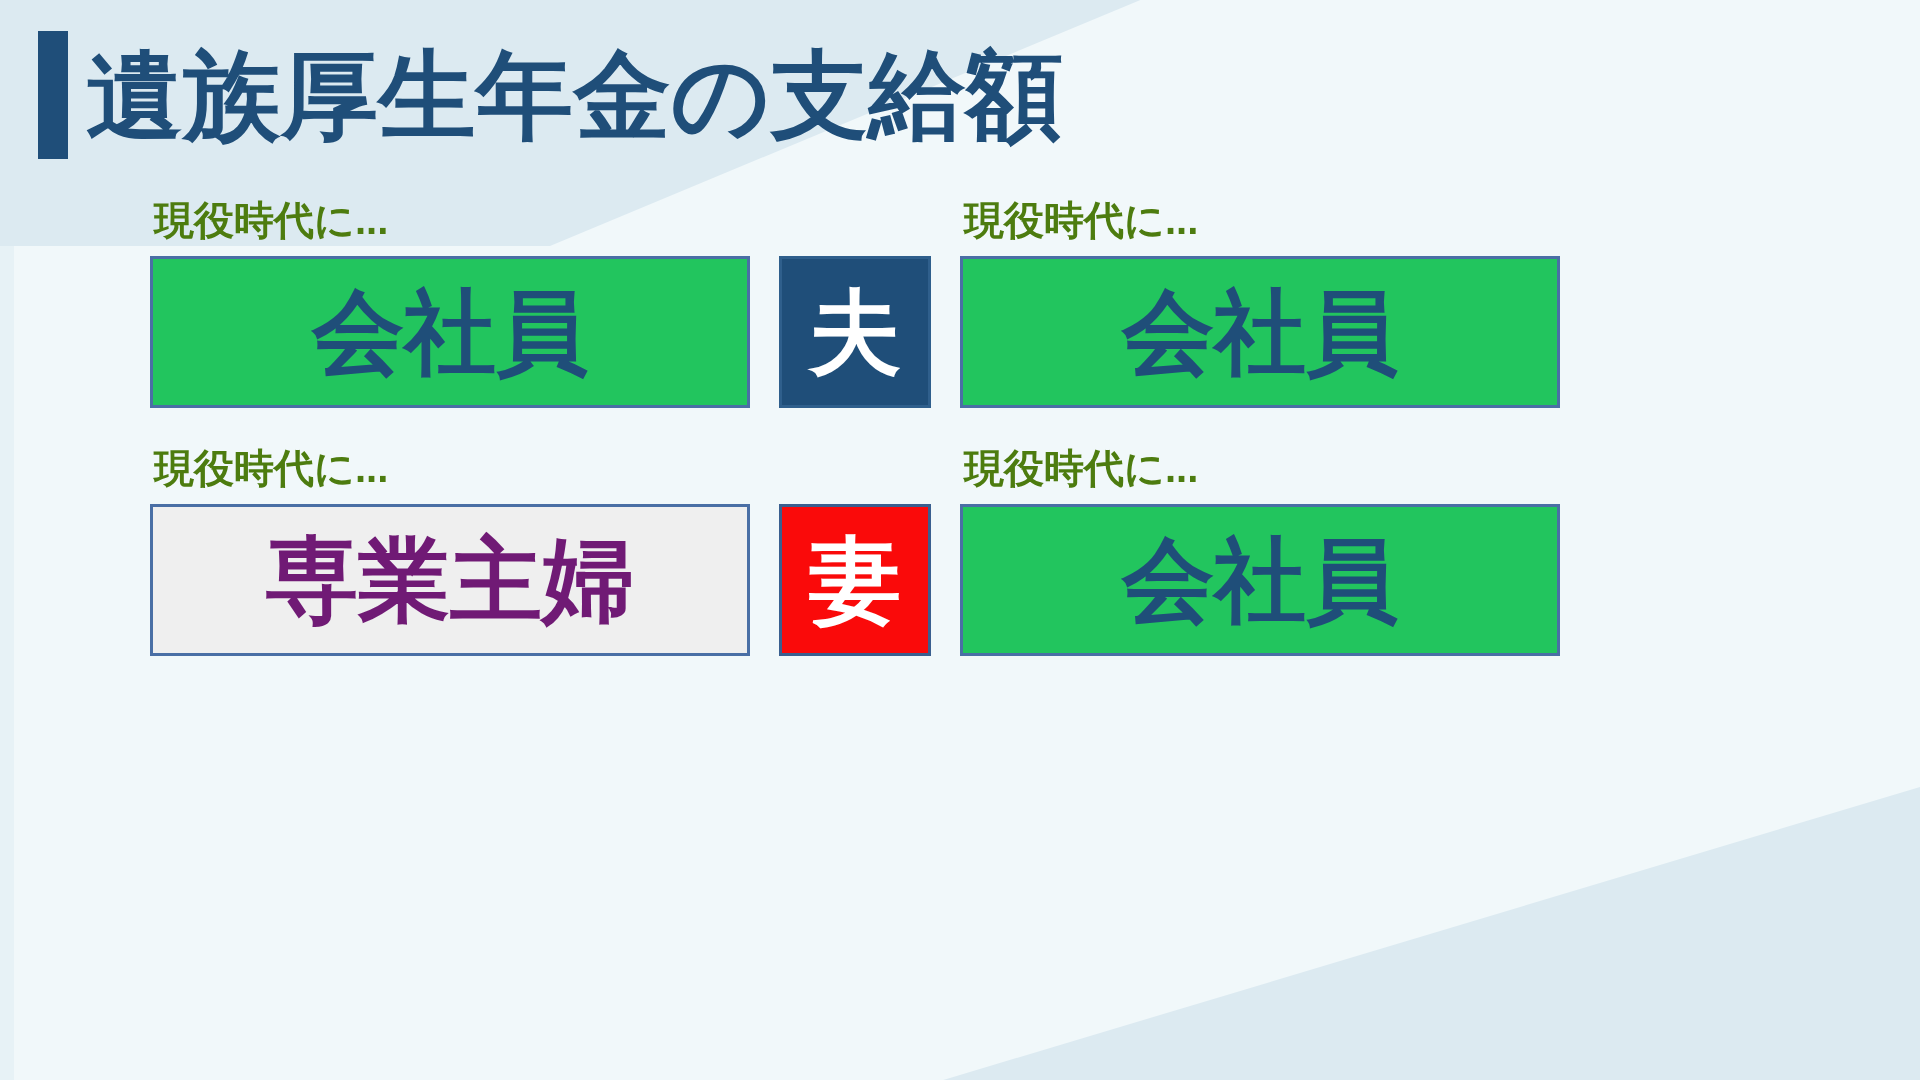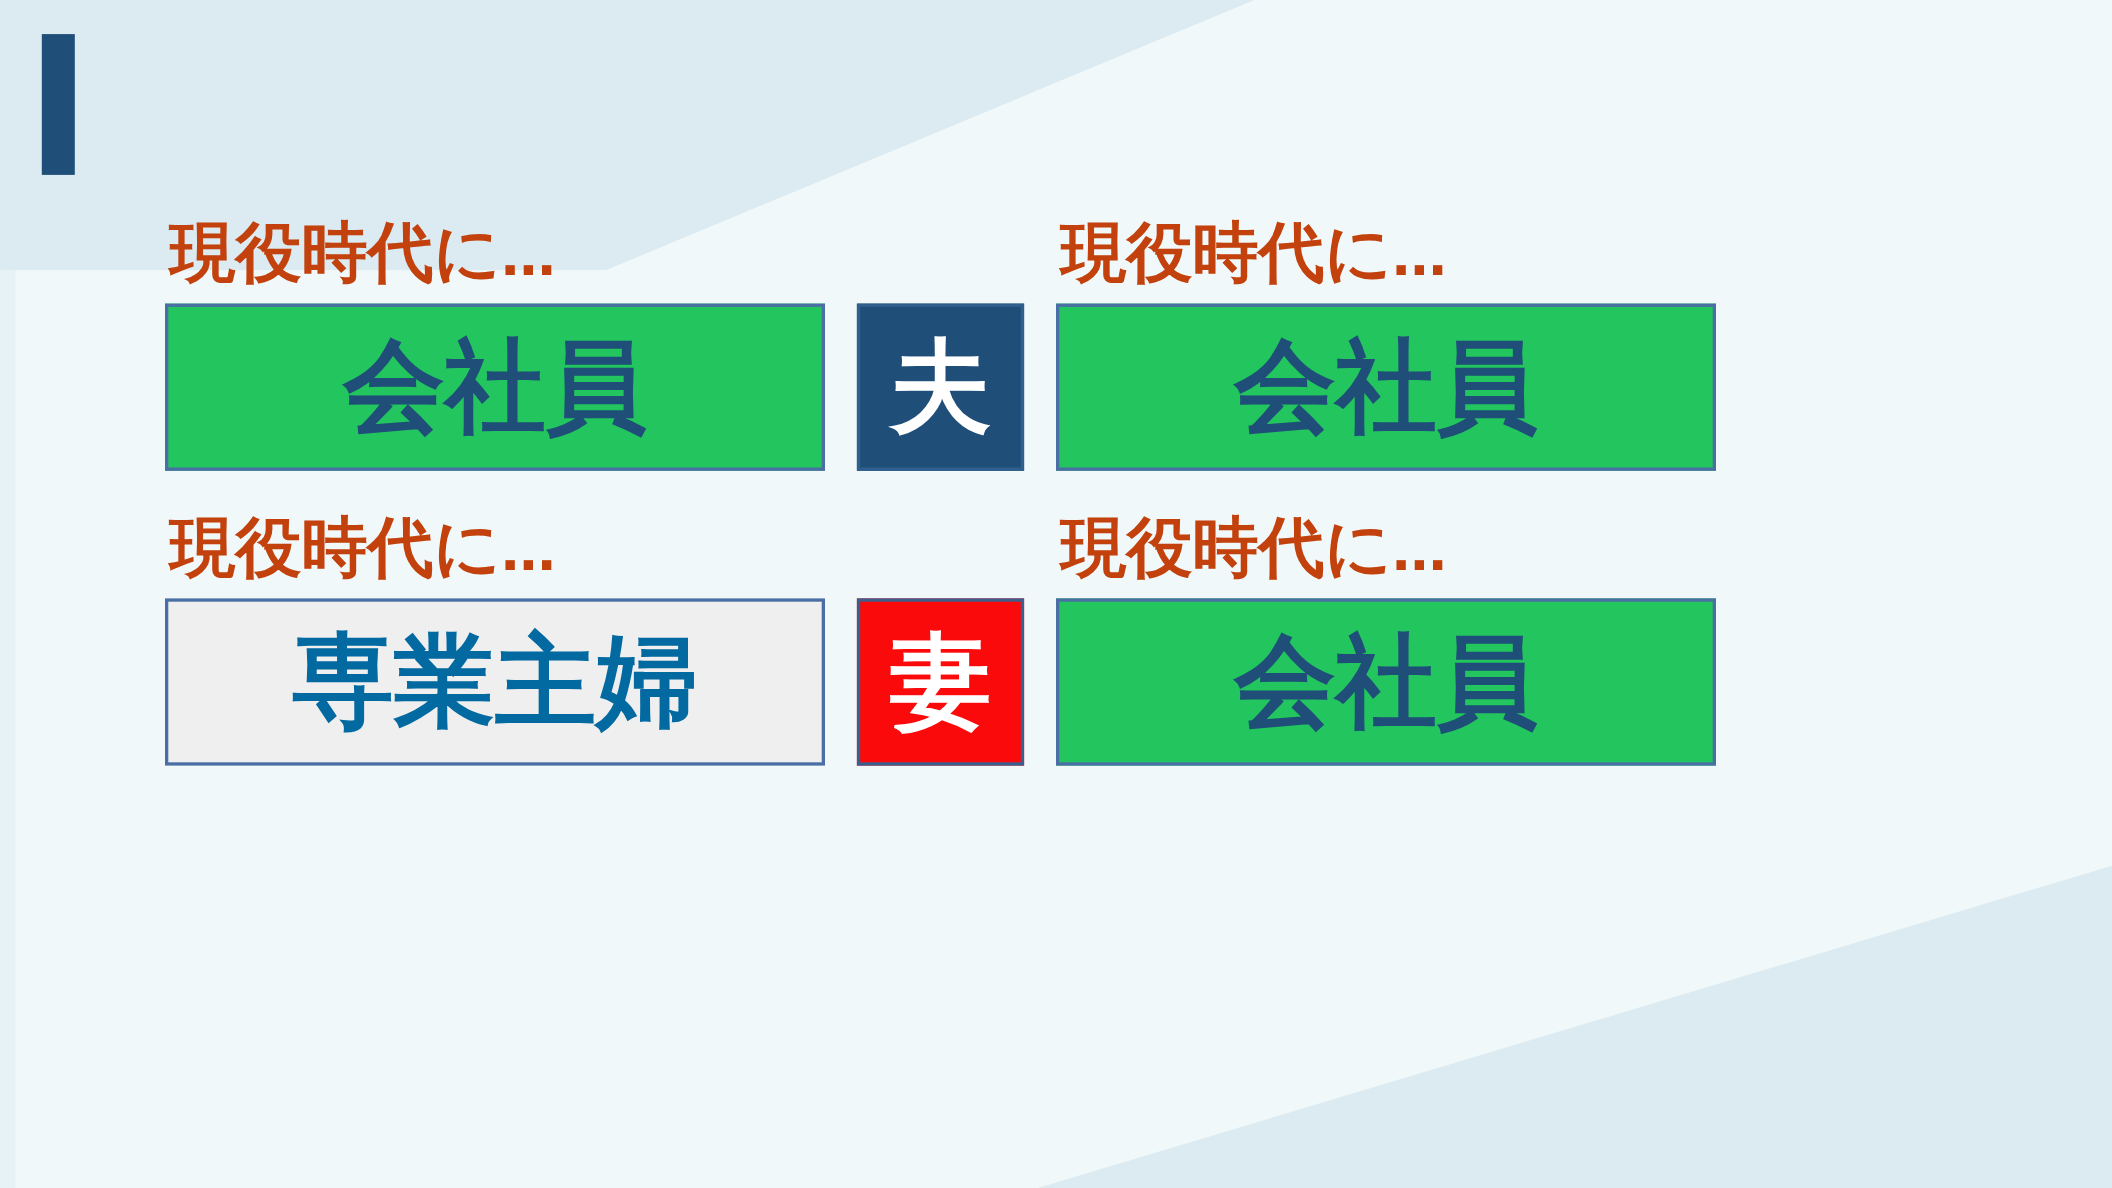--- a/index.html
+++ b/index.html
@@ -97,22 +97,22 @@
   }
 
   .col-block {
     display: flex;
     flex-direction: column;
     width: 600px;
     flex: 0 0 auto;
   }
 
   .col-label {
-    color: #c2410c;
-    font-size: 60px;
+    color: #4d7c0f;
+    font-size: 40px;
     font-weight: 700;
     line-height: 1;
     margin-bottom: 16px;
     padding-left: 4px;
     white-space: nowrap;
   }
 
   .status-box {
     box-sizing: border-box;
     height: 152px;
@@ -132,21 +132,21 @@
     background: #22c55e;
   }
   .status-box.theme-blue .status-text {
     color: #1f4e79;
   }
 
   .status-box.theme-gray {
     background: #efefef;
   }
   .status-box.theme-gray .status-text {
-    color: #0369a1;
+    color: #701a75;
   }
 
   
   .badge-slot {
     width: 210px;
     flex: 0 0 auto;
     display: flex;
     justify-content: center;
     align-items: flex-end;
   }
@@ -183,20 +183,21 @@
 <body>
 
 <div id="slide">
 
   <div class="bg-shape bg-edge-left"></div>
   <div class="bg-shape bg-wedge-topleft"></div>
   <div class="bg-shape bg-wedge-bottomright"></div>
 
   <div class="title-row">
     <div class="title-bar"></div>
+    <div class="title-text">遺族厚生年金の支給額</div>
   </div>
 
   <div class="matrix">
 
     <div class="matrix-row row-1">
 
       <div class="col-block">
         <div class="col-label">現役時代に...</div>
         <div class="status-box theme-blue">
           <span class="status-text">会社員</span>

